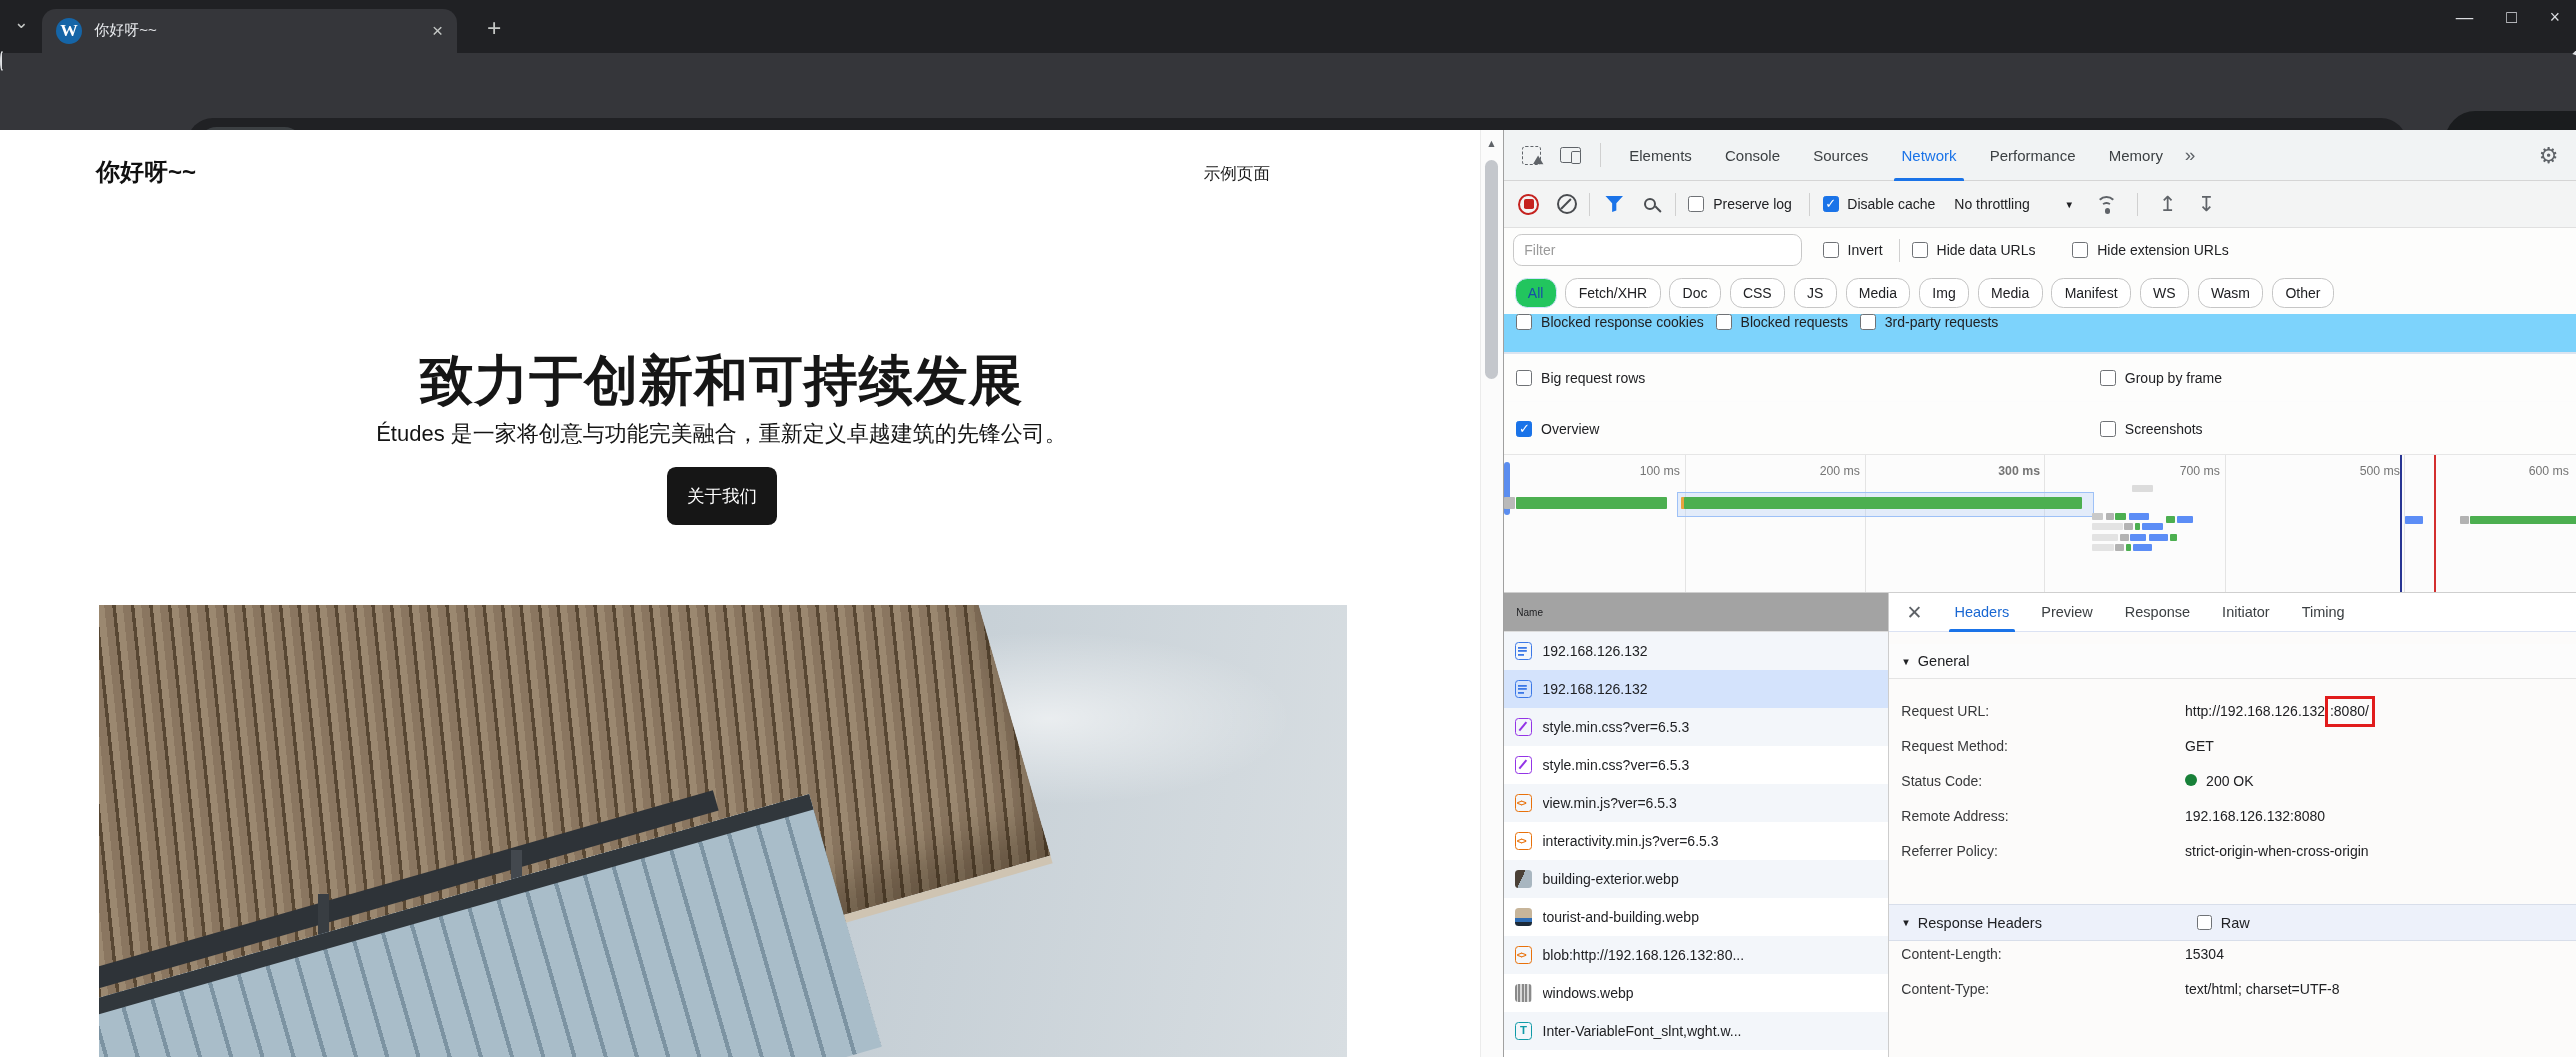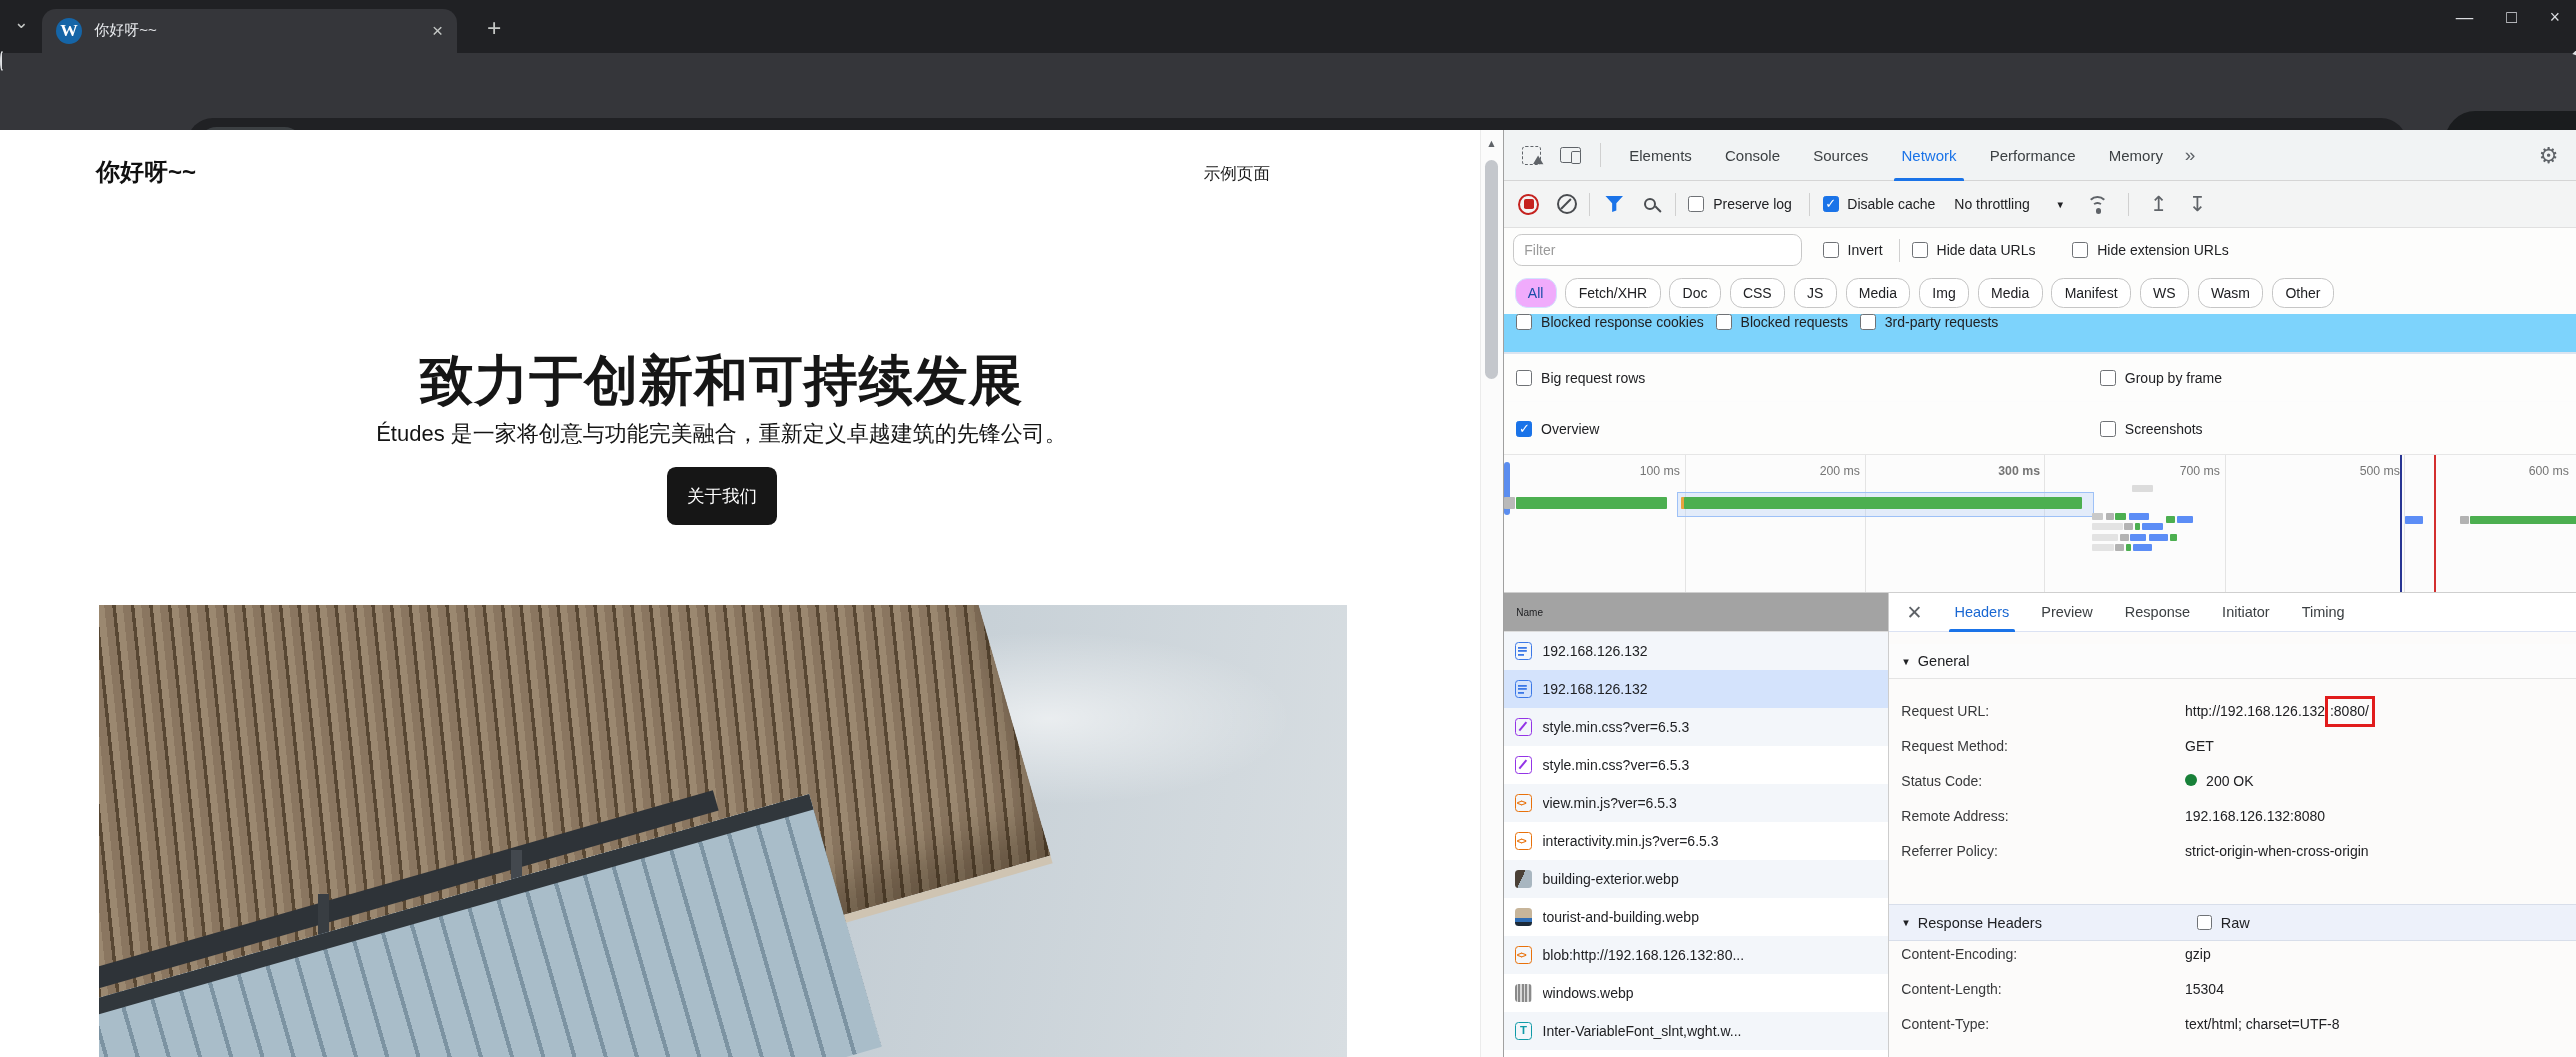--- a/index.html
+++ b/index.html
@@ -79,35 +79,35 @@
   .clear-ico { width:20px; height:20px; border:2.2px solid #494c50; border-radius:50%; margin-left:17.5px; position:relative; flex:none; }
   .clear-ico::after { content:""; position:absolute; left:0.9px; top:7.4px; width:14px; height:2.2px; background:#494c50; transform:rotate(-45deg); }
   .vdiv { width:0.9px; height:23px; background:#d0d0d0; margin:0 12.3px; flex:none; }
   .funnel-ico { width:17.5px; height:16px; background:#1a73e8; clip-path:polygon(0 0,100% 0,62% 45%,62% 90%,38% 100%,38% 45%); margin-left:3.5px; flex:none; }
   .mag-ico { width:12.3px; height:12.3px; border:2.3px solid #4a4d51; border-radius:50%; position:relative; margin-left:21px; flex:none; }
   .mag-ico::after { content:""; position:absolute; right:-5.3px; bottom:-5.3px; width:2.3px; height:8px; background:#4a4d51; transform:rotate(-45deg); }
   .cb { width:16px; height:16px; border:1.8px solid #6f7276; border-radius:2.6px; background:#fff; flex:none; position:relative; }
   .cb.checked { background:#1a73e8; border-color:#1a73e8; }
   .cb.checked::after { content:"✓"; position:absolute; left:1.8px; top:-0.9px; color:#fff; font-size:13px; font-weight:bold; }
   .cb-item { display:flex; align-items:center; gap:8.8px; white-space:nowrap; }
-  .throttle { display:flex; align-items:center; gap:17px; margin-left:19px; white-space:nowrap; }
+  .throttle { display:flex; align-items:center; gap:26px; margin-left:19px; white-space:nowrap; }
   .caret { font-size:9.6px; color:#202124; margin-left:8.8px; }
   .wifi-ico { position:relative; width:24.5px; height:17.5px; margin-left:21px; flex:none; }
   .wifi-ico .a1 { position:absolute; left:0.9px; top:0.9px; width:21px; height:21px; border:2.3px solid #5f6368; border-radius:50%; border-bottom-color:transparent; border-left-color:transparent; border-right-color:transparent; transform:rotate(0deg); }
   .wifi-ico .a2 { position:absolute; left:6.1px; top:7px; width:10.5px; height:10.5px; border:2.3px solid #5f6368; border-radius:50%; border-bottom-color:transparent; border-left-color:transparent; border-right-color:transparent; }
   .wifi-ico .dot { position:absolute; left:9.6px; top:13px; width:5.3px; height:5.3px; background:#5f6368; border-radius:50%; }
   .har-ico { font-size:21px; color:#5f6368; margin-left:8.8px; }
 
   #filter-row { position:absolute; left:0; top:98px; width:100%; height:44px; background:#fdfdfc; display:flex; align-items:center; }
   #filter-input { width:289px; height:32px; margin-left:8.8px; border:0.9px solid #c8c8c8; border-radius:8.8px; background:#fff; font-size:14px; padding:0 10.5px; color:#202124; outline:none; font-family:inherit; }
   #filter-input::placeholder { color:#9a9a9a; }
 
   #pills-row { position:absolute; left:0; top:142px; width:100%; height:42px; background:#fdfdfc; display:flex; align-items:center; gap:8.8px; padding-left:10.5px; }
   .pill { height:30px; display:flex; align-items:center; padding:0 12.3px; border:0.9px solid #c6c6c6; border-radius:12.3px; background:#fff; color:#202124; font-size:14px; white-space:nowrap; }
-  .pill.active { background:#f0abfc; border-color:#d3e3fd; color:#174ea6; }
+  .pill.active { background:#22c55e; border-color:#d3e3fd; color:#174ea6; }
 
   #opts-row { position:absolute; left:0; top:184px; width:100%; height:39px; background:#7dd3fc; display:flex; align-items:flex-start; gap:12px; padding-left:12.3px; }
   #divider1 { position:absolute; left:0; top:222px; width:100%; height:1.8px; background:#dbe4f0; }
   #bigrows-row { position:absolute; left:0; top:224px; width:100%; height:47px; background:#fdfdfc; }
   #ovopt-row { position:absolute; left:0; top:272px; width:100%; height:53px; background:#fdfdfc; }
   .col1 { position:absolute; left:12.3px; top:50%; transform:translateY(-50%); }
   .col2 { position:absolute; left:596px; top:50%; transform:translateY(-50%); }
 
   #overview { position:absolute; left:0; top:324px; width:100%; height:139px; background:#fcfcfc; border-top:0.9px solid #e6e6e6; border-bottom:0.9px solid #cfcfcf; overflow:hidden; }
   .grid-line { position:absolute; top:0; bottom:0; width:0.9px; background:#e4e4e4; }
@@ -482,24 +482,20 @@
       <div id="rh-head" class="sec-head">
         <span class="sec-tri">▼</span>
         <span>Response Headers</span>
         <span class="cb-item raw">
           <span class="cb" style="width:15px;height:15px;"></span>
           <span>Raw</span>
         </span>
       </div>
       <div id="rh-rows">
           <div class="kv-row">
-            <div class="kv-key">Content-Encoding:</div>
-            <div class="kv-val">gzip</div>
-          </div>
-          <div class="kv-row">
             <div class="kv-key">Content-Length:</div>
             <div class="kv-val">15304</div>
           </div>
           <div class="kv-row">
             <div class="kv-key">Content-Type:</div>
             <div class="kv-val">text/html; charset=UTF-8</div>
           </div>
         </div>
     </div>
   </div>

